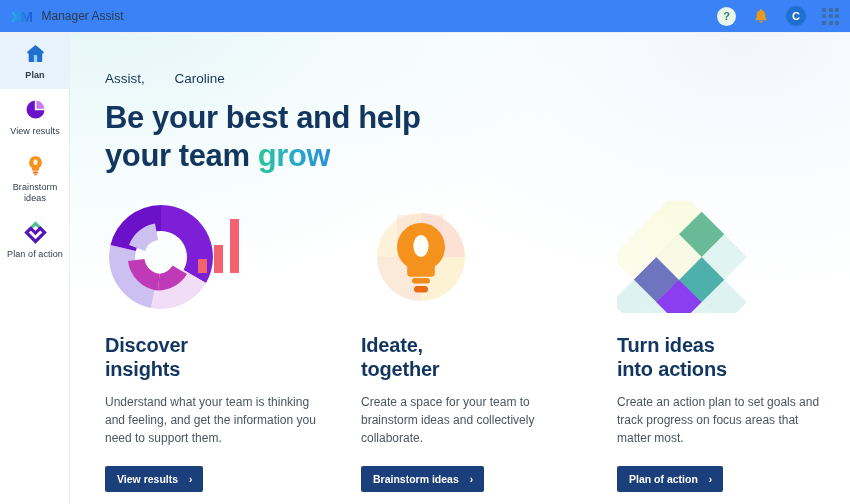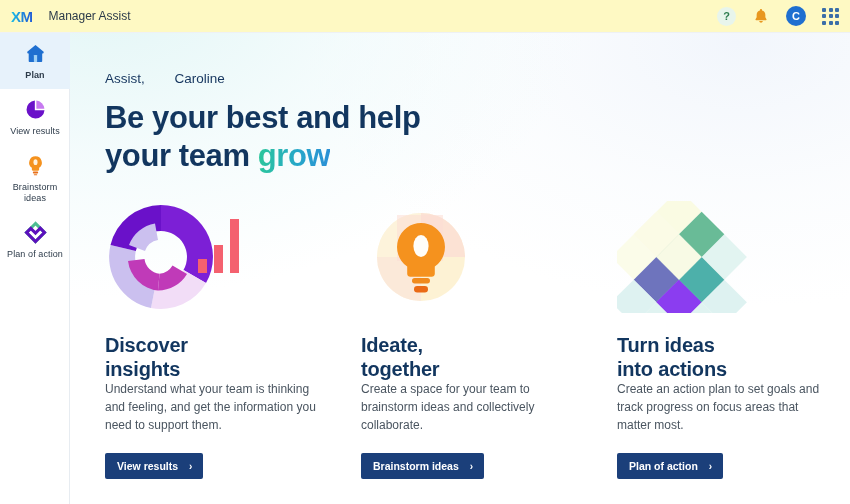--- a/index.html
+++ b/index.html
@@ -7,25 +7,24 @@
     width: 850px; height: 504px;
     overflow: hidden;
     font-family: "Liberation Sans", sans-serif;
     background: #ffffff;
   }
 
   
   .topbar {
     position: absolute; top: 0; left: 0;
     width: 850px; height: 33px;
-    background: #fef9c3;
+    background: #3b82f6;
     border-bottom: 1px solid #eef1f4;
     display: flex; align-items: center;
     z-index: 30;
-    gap: 7px;
   }
   .brand-logo {
     margin-left: 11px;
     font-size: 15px; font-weight: bold; letter-spacing: -0.5px;
     background: linear-gradient(95deg, #19c2e6 0%, #1f5fd6 85%);
     -webkit-background-clip: text; background-clip: text;
     -webkit-text-fill-color: transparent; color: transparent;
     line-height: 1;
   }
   .app-title {
@@ -109,20 +108,21 @@
 
   .cards {
     margin: 26px 0 0 35px;
     display: flex; gap: 42px;
   }
   .card { width: 214px; }
   .card-art { width: 180px; height: 112px; margin-bottom: 16px; }
   .card-title {
     font-size: 20px; font-weight: bold; color: #12365f;
     line-height: 1.21; letter-spacing: -0.2px;
+    margin-bottom: 13px;
   }
   .card-text {
     font-size: 12px; color: #4a5560; line-height: 1.48;
     min-height: 46px;
   }
   .card-btn {
     margin-top: 19px;
     display: inline-flex; align-items: center; gap: 11px;
     background: #1b3f7a; color: #ffffff;
     border: none; border-radius: 2px;

